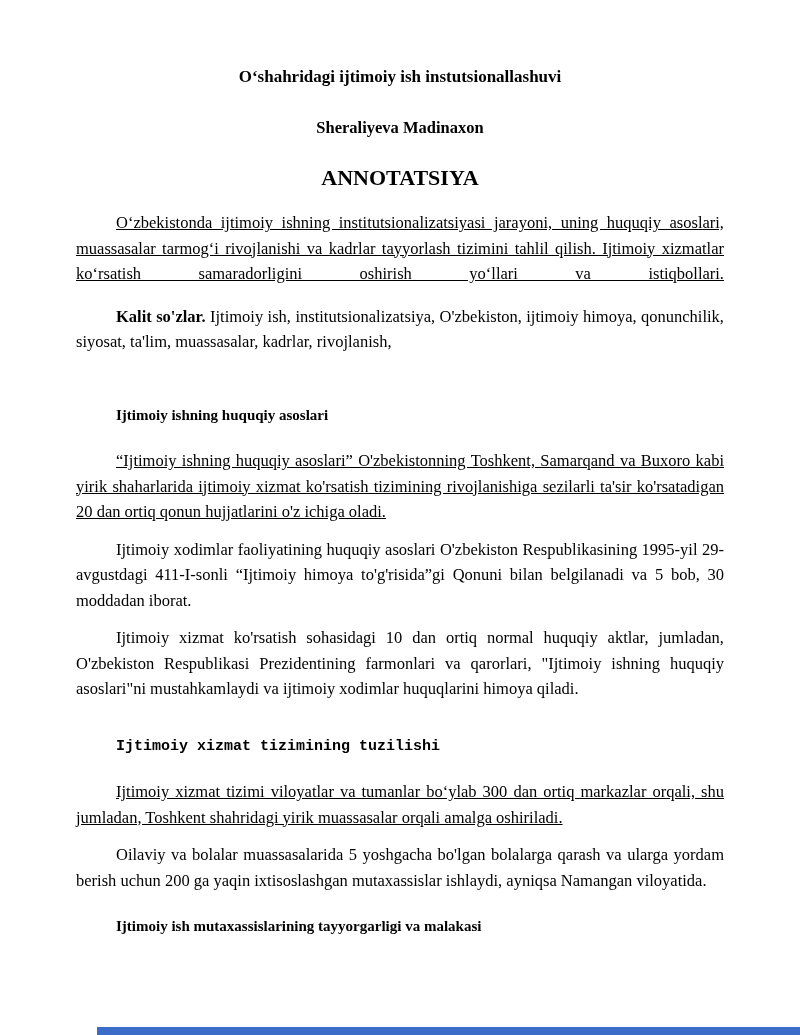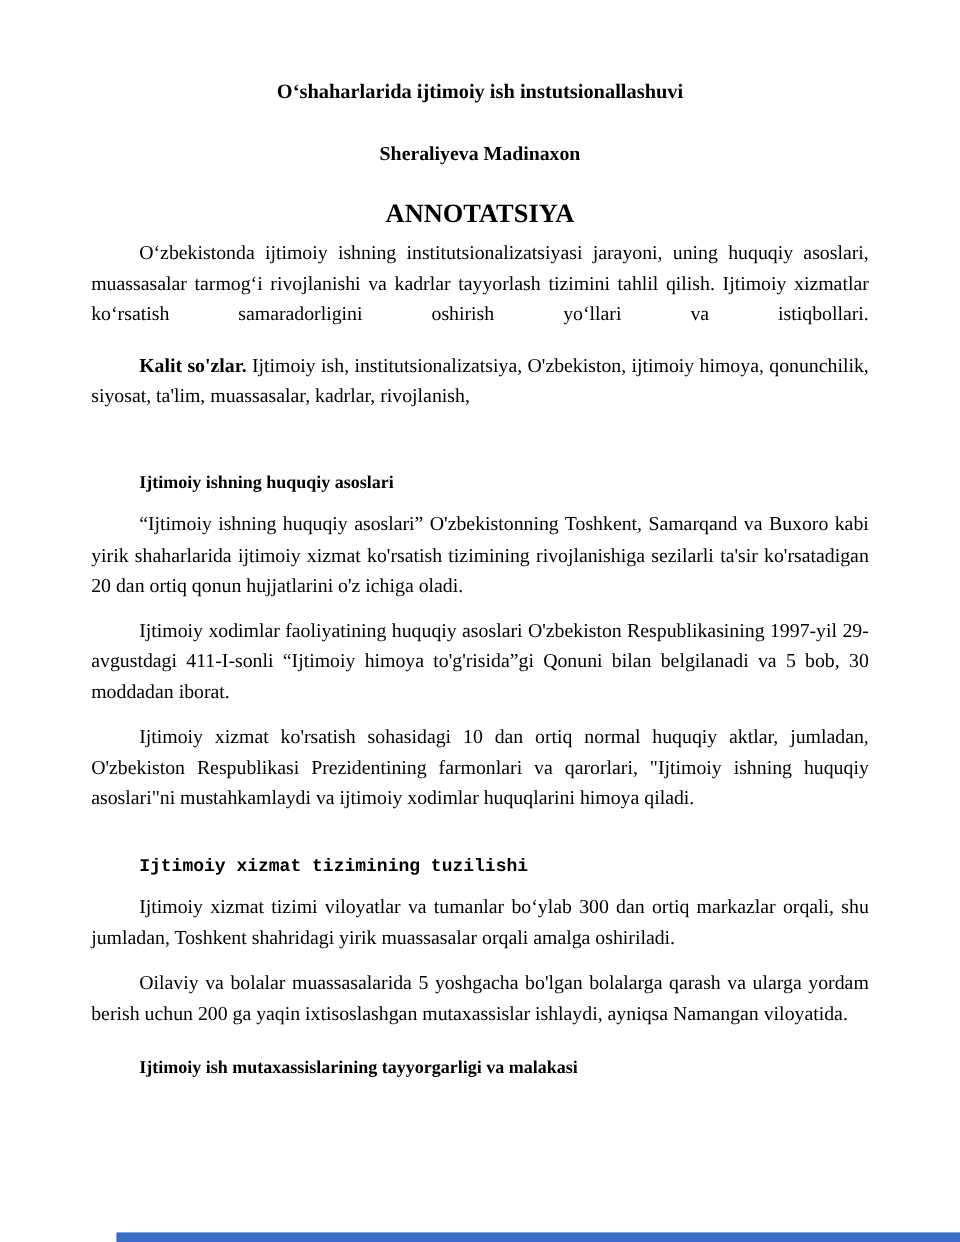--- a/index.html
+++ b/index.html
@@ -40,21 +40,21 @@
     line-height: 25px;
     margin-top: 25px;
   }
   .para {
     font-size: 16.5px;
     line-height: 25.5px;
     text-align: justify;
     text-indent: 40px;
     margin-top: 12px;
   }
-  .para.tight { margin-top: 8px; }
+  .para.tight { margin-top: 20px; text-decoration: underline; }
   .justify-last { text-align-last: justify; }
   .keywords { margin-top: 17px; }
   .bold { font-weight: bold; }
   .section-heading {
     font-size: 15px;
     font-weight: bold;
     line-height: 25.5px;
     text-indent: 40px;
   }
   .gap-large { margin-top: 48px; }
@@ -67,35 +67,35 @@
     bottom: 0;
     height: 8px;
     background: #3b6cc8;
   }
 </style>
 </head>
 <body>
 
 <div class="page">
 
-  <div class="title">O‘shaharlarida  ijtimoiy ish instutsionallashuvi</div>
+  <div class="title">O‘shahridagi  ijtimoiy ish instutsionallashuvi</div>
 
   <div class="author">Sheraliyeva Madinaxon</div>
 
   <div class="annot-heading">ANNOTATSIYA</div>
 
   <p class="para tight justify-last">O‘zbekistonda ijtimoiy ishning institutsionalizatsiyasi jarayoni, uning huquqiy asoslari, muassasalar tarmog‘i rivojlanishi va kadrlar tayyorlash tizimini tahlil qilish. Ijtimoiy xizmatlar ko‘rsatish samaradorligini oshirish yo‘llari va istiqbollari.</p>
 
   <p class="para keywords"><span class="bold">Kalit so'zlar.</span><span> Ijtimoiy ish, institutsionalizatsiya, O'zbekiston, ijtimoiy himoya, qonunchilik, siyosat, ta'lim, muassasalar, kadrlar, rivojlanish,</span></p>
 
   <h3 class="section-heading gap-large">Ijtimoiy ishning huquqiy asoslari</h3>
 
   <p class="para tight">“Ijtimoiy ishning huquqiy asoslari”  O'zbekistonning Toshkent, Samarqand va Buxoro kabi yirik shaharlarida ijtimoiy xizmat ko'rsatish tizimining rivojlanishiga sezilarli ta'sir ko'rsatadigan 20 dan ortiq qonun hujjatlarini o'z ichiga oladi.</p>
 
-  <p class="para">Ijtimoiy xodimlar faoliyatining huquqiy asoslari O'zbekiston Respublikasining 1997-yil 29-avgustdagi 411-I-sonli “Ijtimoiy himoya to'g'risida”gi Qonuni bilan belgilanadi va 5 bob, 30 moddadan iborat.</p>
+  <p class="para">Ijtimoiy xodimlar faoliyatining huquqiy asoslari O'zbekiston Respublikasining 1995-yil 29-avgustdagi 411-I-sonli “Ijtimoiy himoya to'g'risida”gi Qonuni bilan belgilanadi va 5 bob, 30 moddadan iborat.</p>
 
   <p class="para">Ijtimoiy xizmat ko'rsatish sohasidagi 10 dan ortiq normal huquqiy aktlar, jumladan, O'zbekiston Respublikasi Prezidentining farmonlari va qarorlari,  "Ijtimoiy ishning huquqiy asoslari"ni mustahkamlaydi va ijtimoiy xodimlar huquqlarini himoya qiladi.</p>
 
   <h3 class="section-heading gap-medium">Ijtimoiy xizmat tizimining tuzilishi</h3>
 
   <p class="para tight">Ijtimoiy xizmat tizimi viloyatlar va tumanlar bo‘ylab 300 dan ortiq markazlar orqali, shu jumladan, Toshkent shahridagi yirik muassasalar orqali amalga oshiriladi.</p>
 
   <p class="para">Oilaviy va bolalar muassasalarida 5 yoshgacha bo'lgan bolalarga qarash va ularga yordam berish uchun 200 ga yaqin ixtisoslashgan mutaxassislar ishlaydi, ayniqsa Namangan viloyatida.</p>
 
 

